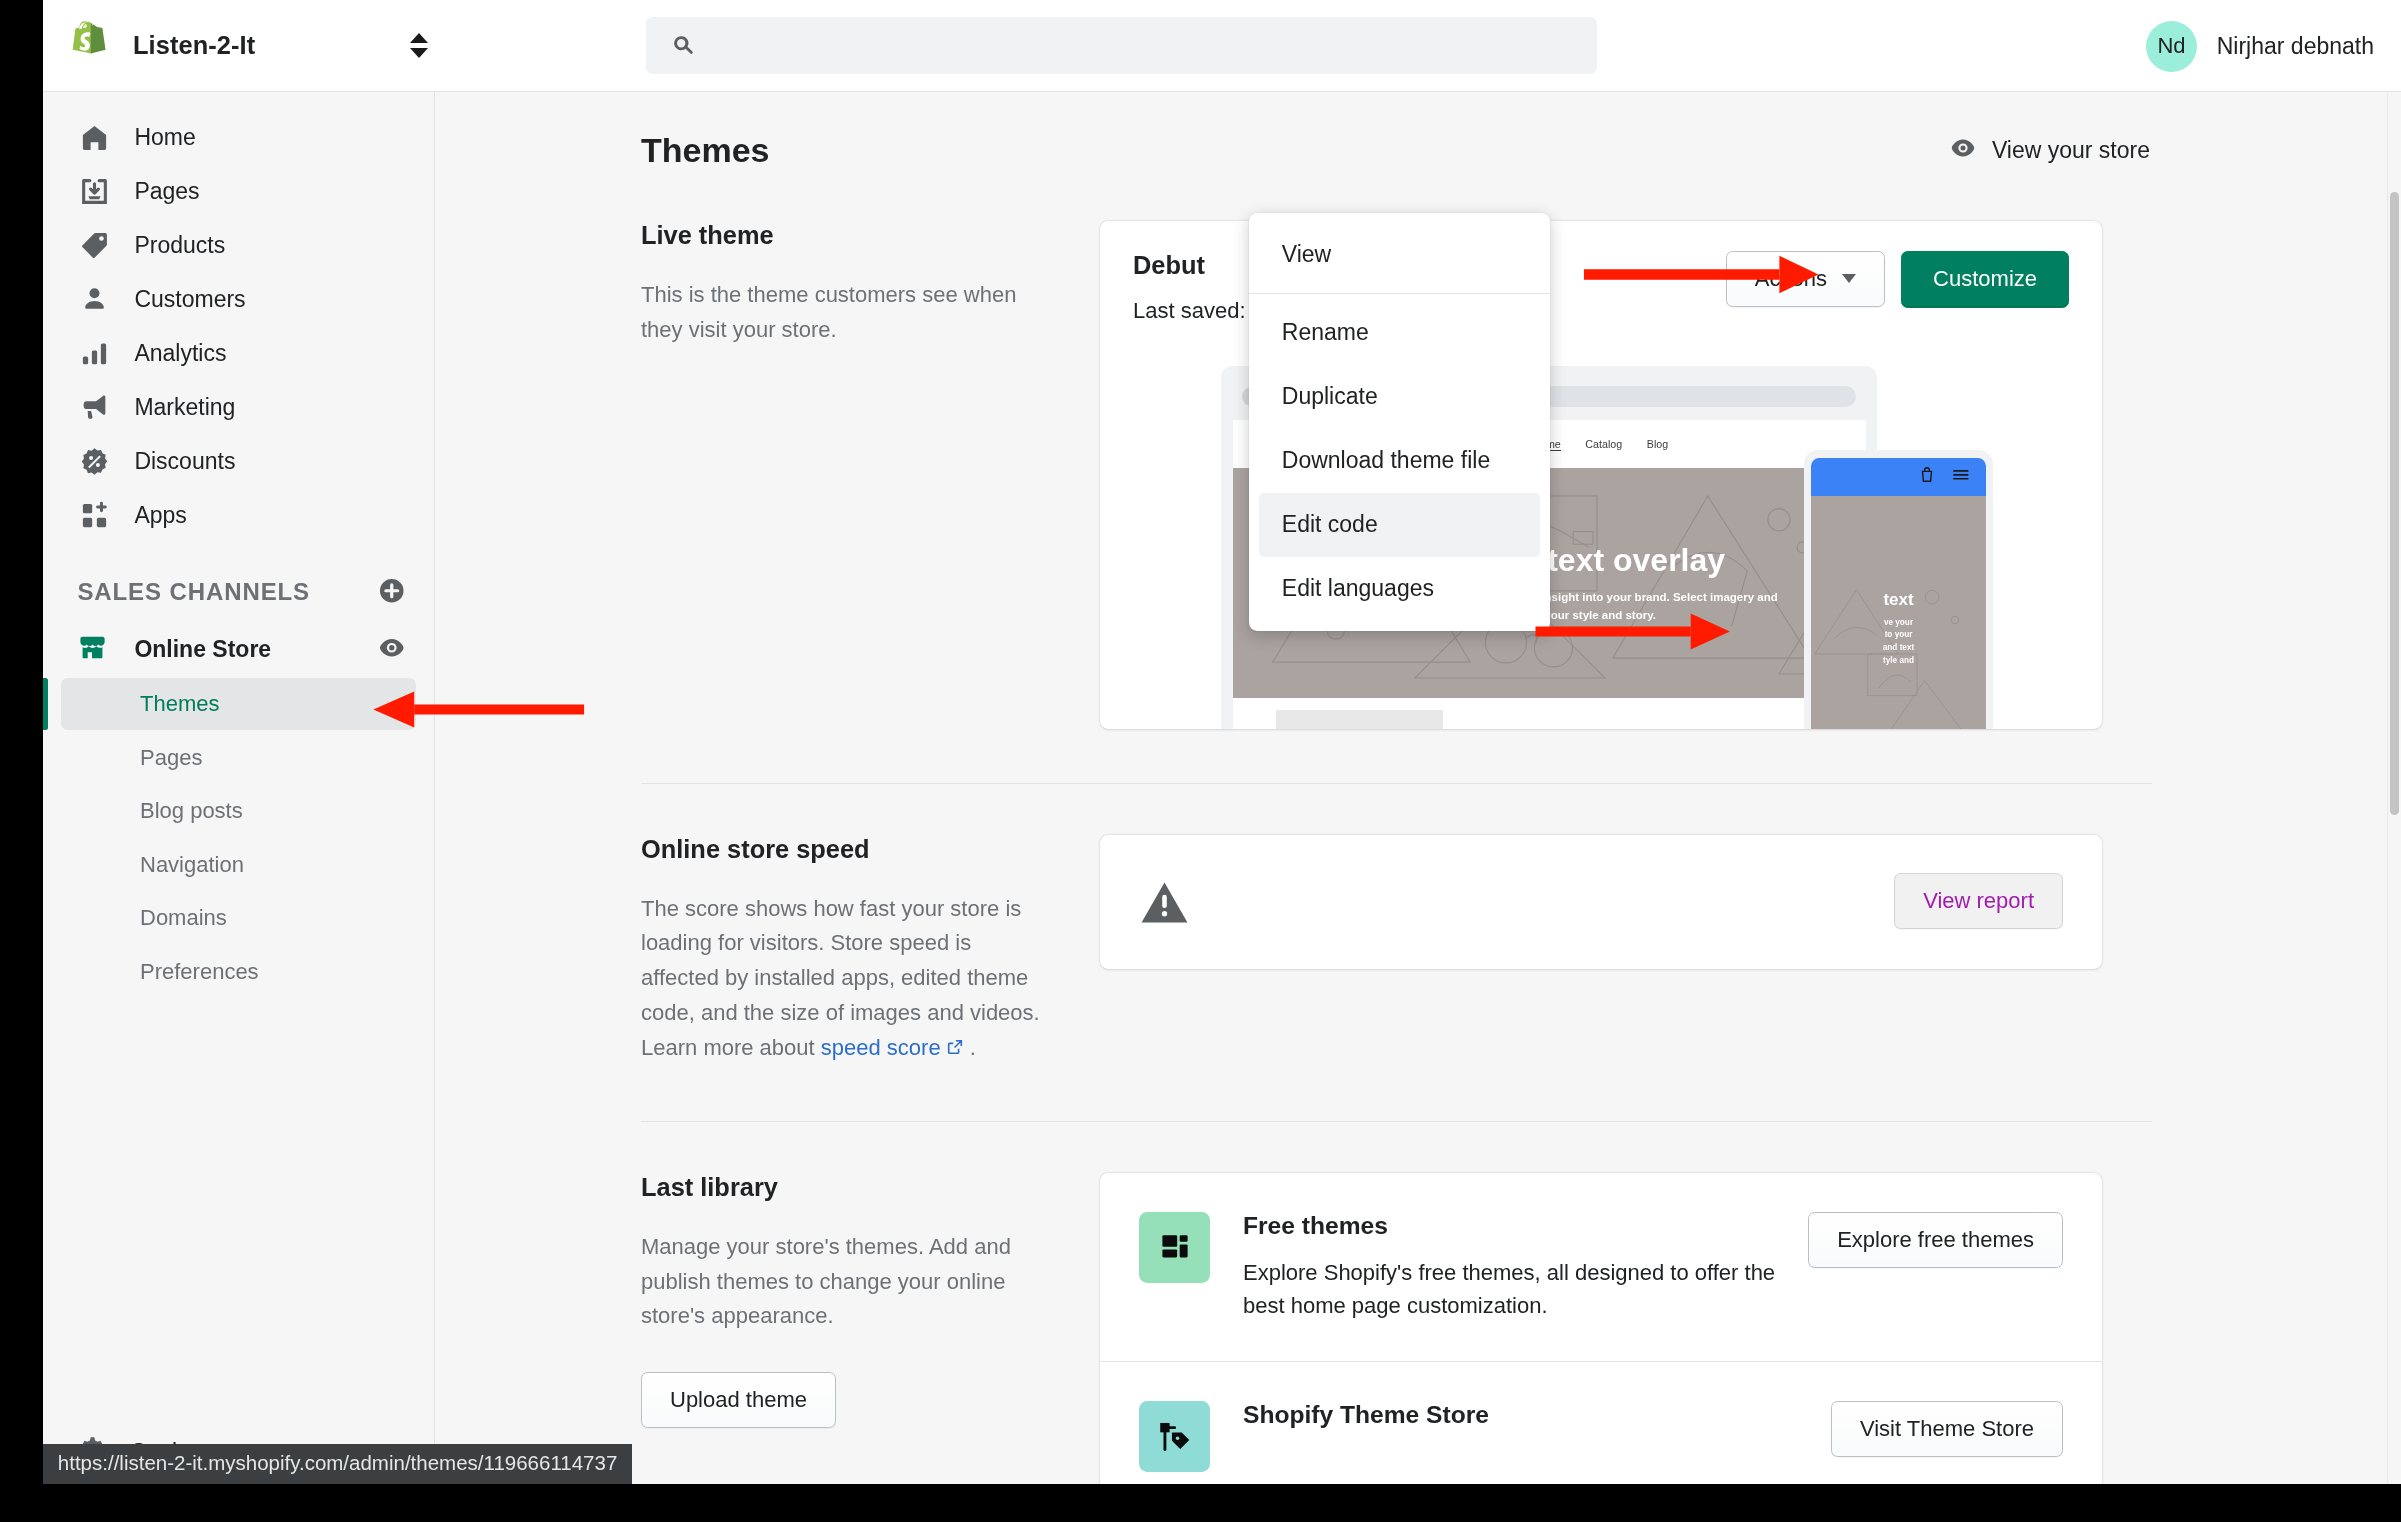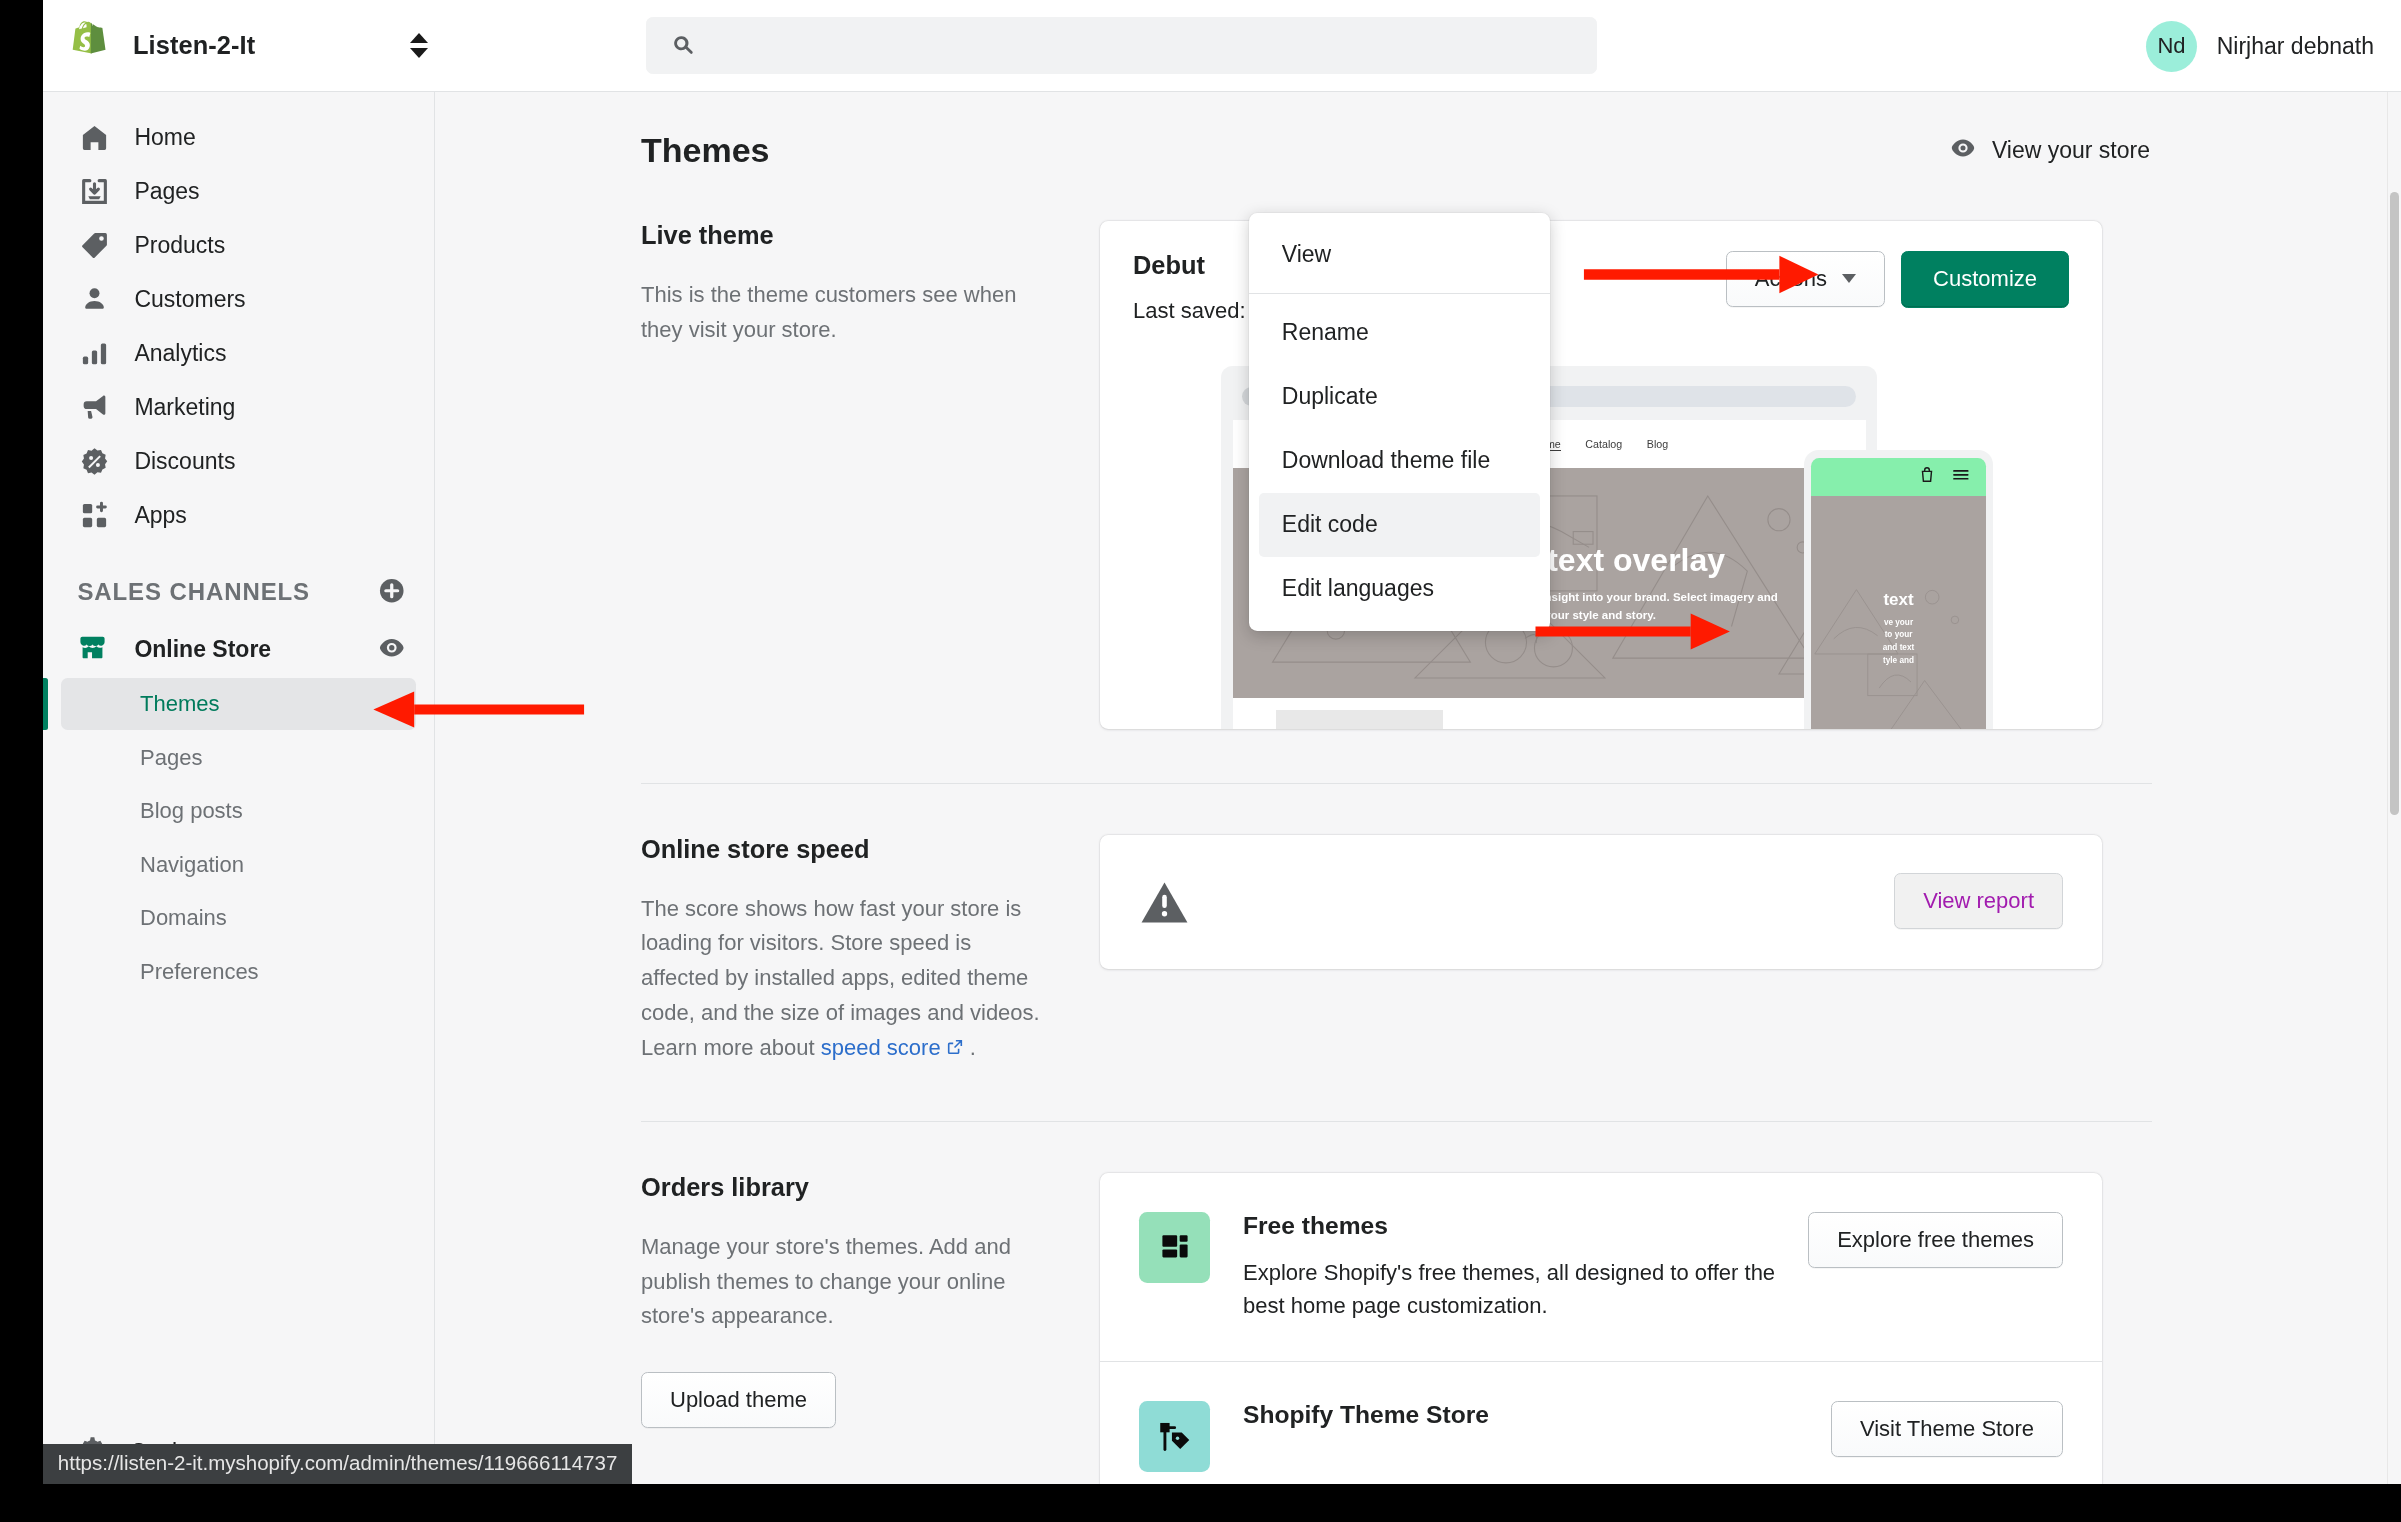--- a/index.html
+++ b/index.html
@@ -325,21 +325,21 @@
 
   .phone-mock {
     position: absolute;
     left: 704px; top: 98px;
     width: 189px; height: 312px;
     background: #f1f2f3;
     border-radius: 14.8px;
     padding: 8.2px 7.4px 0 7.4px;
     overflow: hidden;
   }
-  .phone-page { background: #86efac; height: 303px; border-radius: 8.2px 8.2px 0 0; overflow: hidden; }
+  .phone-page { background: #3b82f6; height: 303px; border-radius: 8.2px 8.2px 0 0; overflow: hidden; }
   .phone-nav {
     display: flex; align-items: center; justify-content: flex-end;
     gap: 14.8px; height: 38px; padding: 0 14.8px;
   }
   .phone-hero {
     position: relative;
     height: 266px; background: #aaa3a0;
     display: flex; flex-direction: column; align-items: center; justify-content: center;
   }
   .phone-hero svg { position: absolute; inset: 0; width: 100%; height: 100%; opacity: .3; }
@@ -757,21 +757,21 @@
           </span>
           <button class="btn btn-default disabled speed-btn">View report</button>
         </div>
       </div>
     </div>
 
     <hr class="divider">
 
     <div class="section">
       <div class="sec-left">
-        <h3>Orders library</h3>
+        <h3>Last library</h3>
         <p>Manage your store's themes. Add and publish themes to change your online store's appearance.</p>
         <div class="upload-btn-wrap">
           <button class="btn btn-default">Upload theme</button>
         </div>
       </div>
       <div class="sec-right">
         <div class="card">
 
           <div class="lib-row">
             <span class="lib-ico" style="background:#95e0b9">

